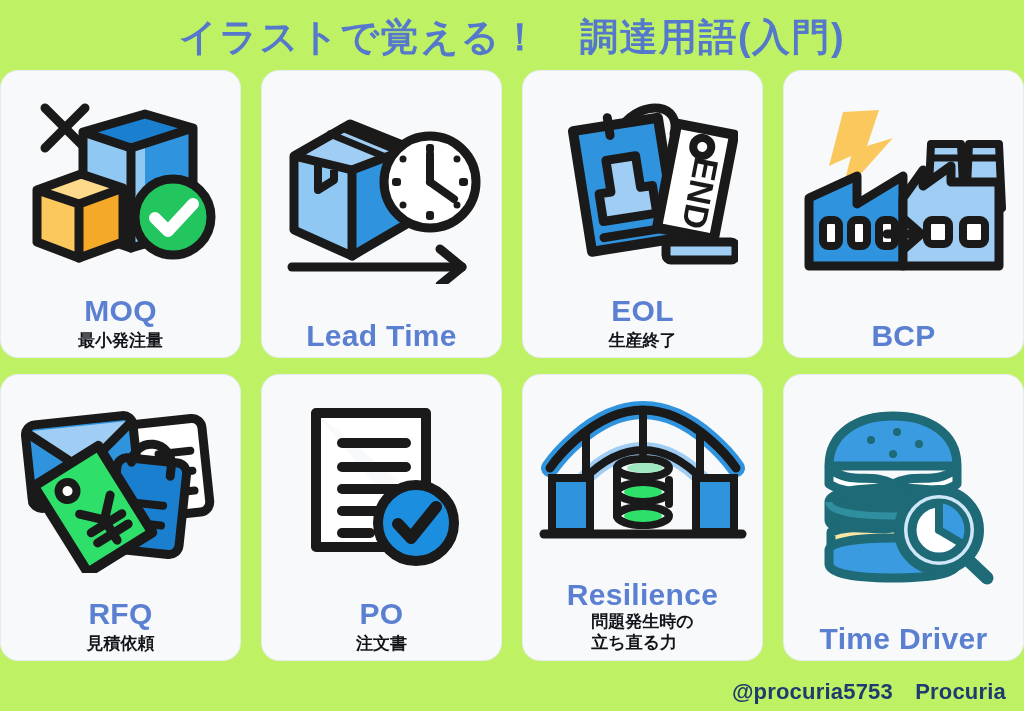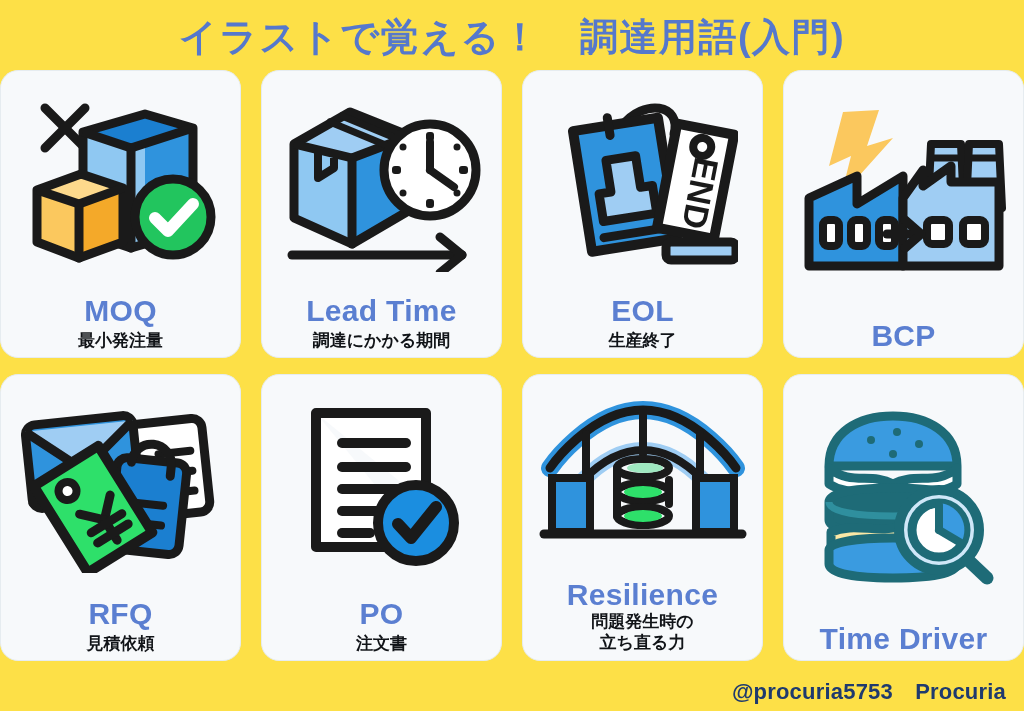--- a/index.html
+++ b/index.html
@@ -11,21 +11,21 @@
     width: 1024px;
     height: 711px;
     font-family: "Liberation Sans", "DejaVu Sans", sans-serif;
     overflow: hidden;
     position: relative;
   }
   .page {
     width: 1024px;
     height: 711px;
     position: relative;
-    background: #fde047;
+    background: #bef264;
   }
 
   
   .title-bar {
     height: 70px;
     display: flex;
     align-items: center;
     justify-content: center;
     padding-top: 4px;
     box-sizing: border-box;
@@ -79,21 +79,20 @@
     color: #5b7fd1;
     line-height: 1.05;
     text-align: center;
     margin-top: 17px;
     letter-spacing: 0.3px;
   }
   .card-desc {
     font-size: 17px;
     font-weight: bold;
     color: #111418;
-    text-align: center;
     line-height: 1.25;
     margin-top: 3px;
     white-space: pre-line;
   }
   .card.two-line .card-desc { line-height: 1.2; font-family: Liberation Mono, monospace; }
 
   
   .footer {
     position: absolute;
     right: 18px;
@@ -187,21 +186,20 @@
             <line x1="148" y1="78" x2="172" y2="95" stroke="#1a1a1a" stroke-width="8" stroke-linecap="round"></line>
           </g>
 
           <g stroke="#1a1a1a" stroke-width="9" stroke-linecap="round" stroke-linejoin="round" fill="none">
             <line x1="10" y1="163" x2="180" y2="163"></line>
             <polyline points="158,145 180,163 158,181"></polyline>
           </g>
         </svg>
       </div>
       <div class="card-term">Lead Time</div>
-      <div class="card-desc">調達にかかる期間</div>
     </div>
 
     <div class="card">
       <div class="icon-wrap">
         <svg width="190" height="180" viewBox="0 0 190 180" aria-hidden="true">
 
           <path d="M74,34 C96,6 134,12 126,42" fill="none" stroke="#1a1a1a" stroke-width="9" stroke-linecap="round"></path>
 
           <g transform="rotate(-9 88 92)">
             <path d="M34,30 L120,30 L120,152 L34,152 Z" fill="#2f93dd" stroke="#1a1a1a" stroke-width="10" stroke-linejoin="round"></path>

